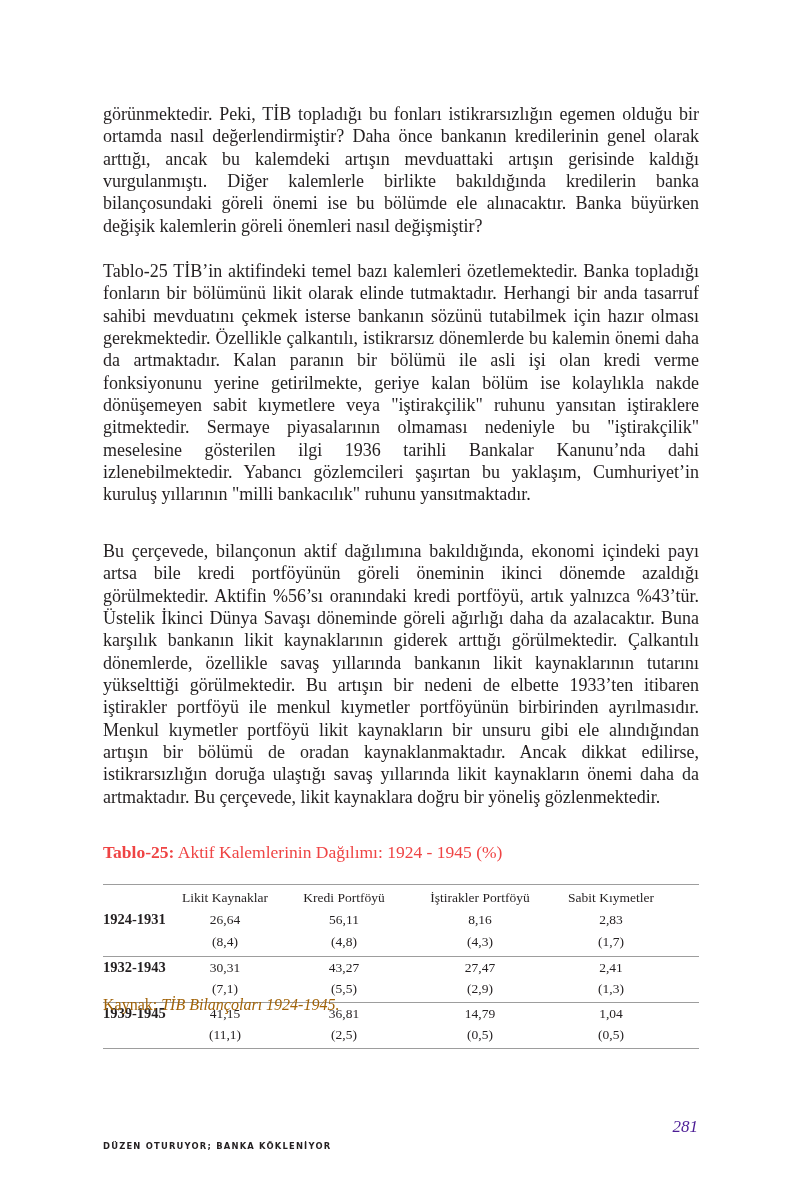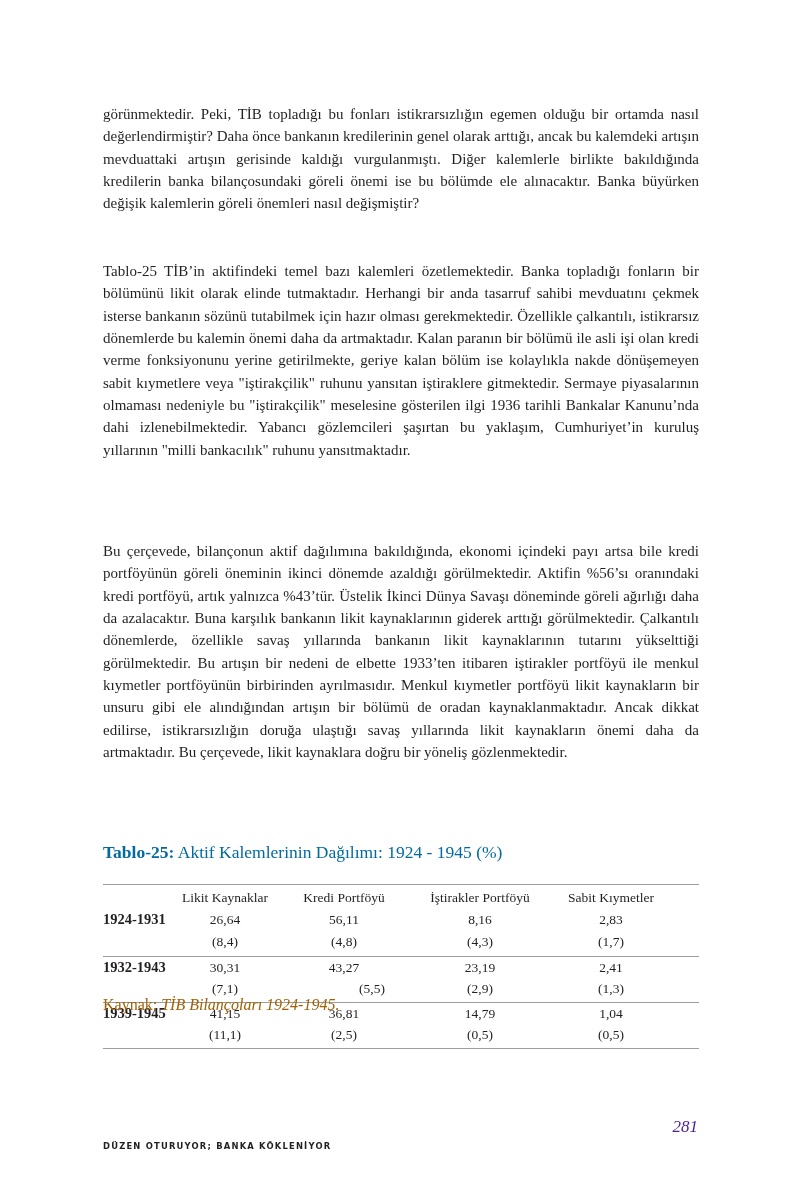--- a/index.html
+++ b/index.html
@@ -20,36 +20,36 @@
       left: 103px;
       top: 0;
       width: 596px;
     }
     .para {
       position: absolute;
       left: 0;
       width: 596px;
       margin: 0;
       font-family: "Liberation Serif", "DejaVu Serif", serif;
-      font-size: 15px;
+      font-size: 18px;
       line-height: 22.35px;
       text-align: justify;
       color: #231f20;
     }
     #p1 { top: 103px; }
     #p2 { top: 260px; }
     #p3 { top: 540px; }
 
     .table-title {
       position: absolute;
       left: 0;
       top: 842px;
       font-family: "Liberation Serif", "DejaVu Serif", serif;
       font-size: 17.5px;
-      color: #0369a1;
+      color: #ef4444;
       white-space: nowrap;
     }
     .table-title .label {
       font-weight: bold;
     }
 
     .tbl {
       position: absolute;
       left: 0;
       top: 884px;
@@ -140,24 +140,24 @@
     <div class="cell" style="left:122px; top:50px;">(8,4)</div>
     <div class="cell" style="left:241px; top:50px;">(4,8)</div>
     <div class="cell" style="left:377px; top:50px;">(4,3)</div>
     <div class="cell" style="left:508px; top:50px;">(1,7)</div>
 
     <div class="rule" style="top:72px;"></div>
 
     <div class="rowhead" style="top:75px;">1932-1943</div>
     <div class="cell" style="left:122px; top:76px;">30,31</div>
     <div class="cell" style="left:241px; top:76px;">43,27</div>
-    <div class="cell" style="left:377px; top:76px;">23,19</div>
+    <div class="cell" style="left:377px; top:76px;">27,47</div>
     <div class="cell" style="left:508px; top:76px;">2,41</div>
     <div class="cell" style="left:122px; top:97px;">(7,1)</div>
-    <div class="cell" style="left:241px; top:97px;margin-left:28px;">(5,5)</div>
+    <div class="cell" style="left:241px; top:97px;">(5,5)</div>
     <div class="cell" style="left:377px; top:97px;">(2,9)</div>
     <div class="cell" style="left:508px; top:97px;">(1,3)</div>
 
     <div class="rule" style="top:118px;"></div>
 
     <div class="rowhead" style="top:121px;">1939-1945</div>
     <div class="cell" style="left:122px; top:122px;">41,15</div>
     <div class="cell" style="left:241px; top:122px;">36,81</div>
     <div class="cell" style="left:377px; top:122px;">14,79</div>
     <div class="cell" style="left:508px; top:122px;">1,04</div>

